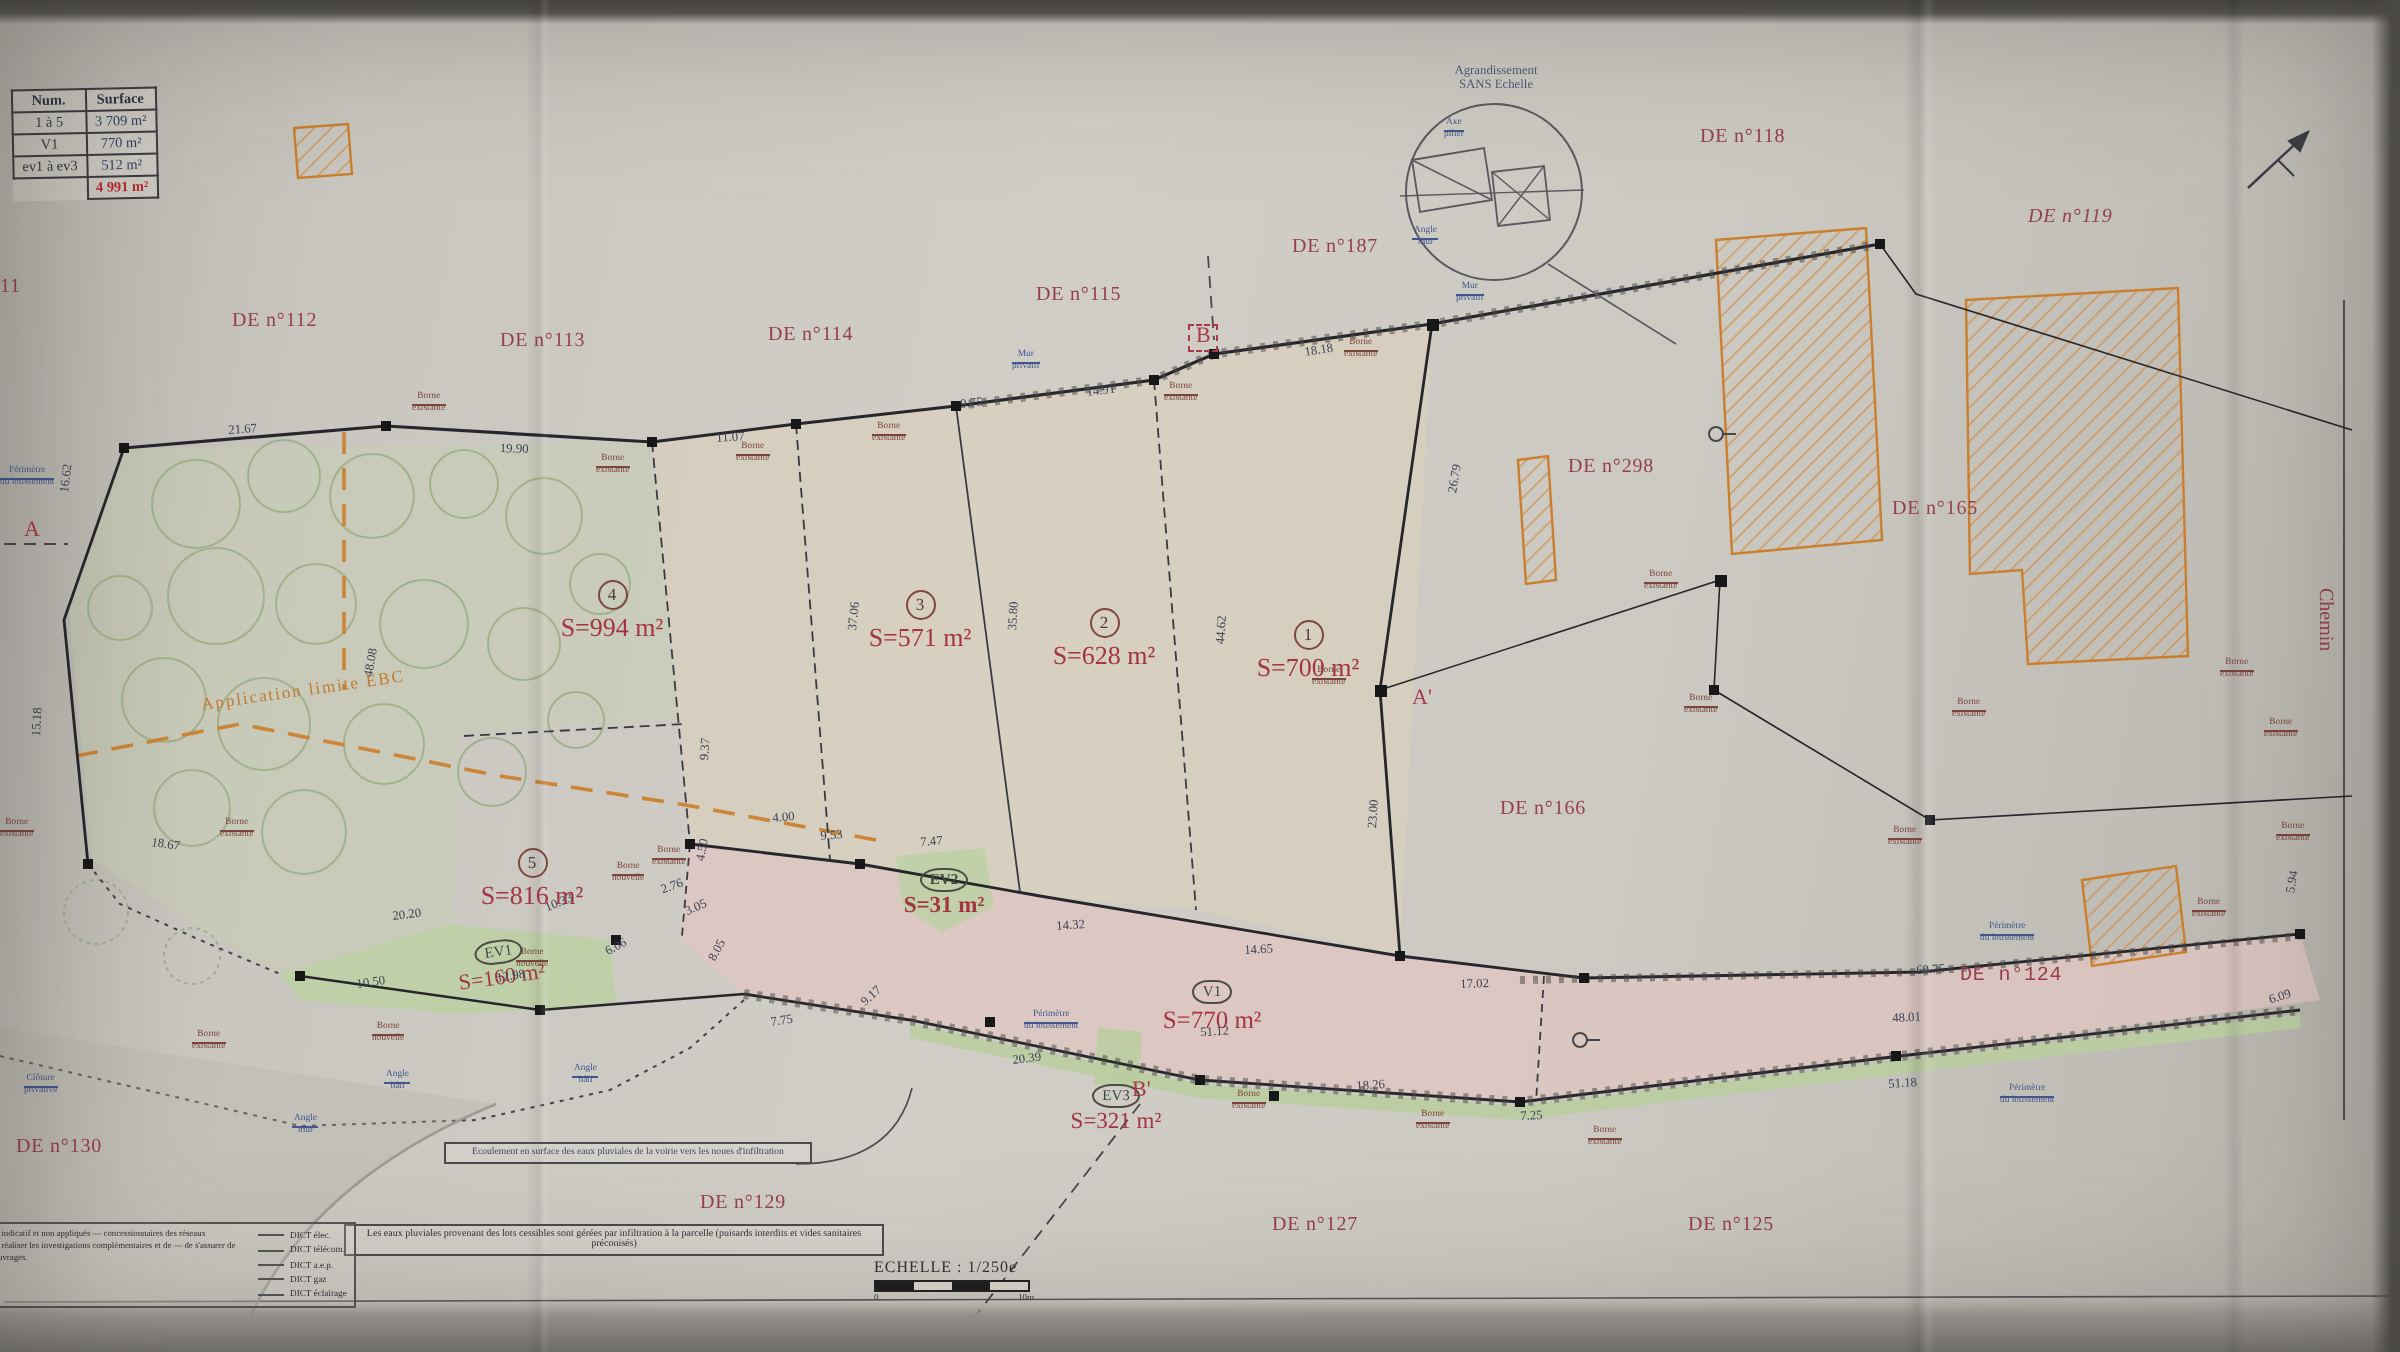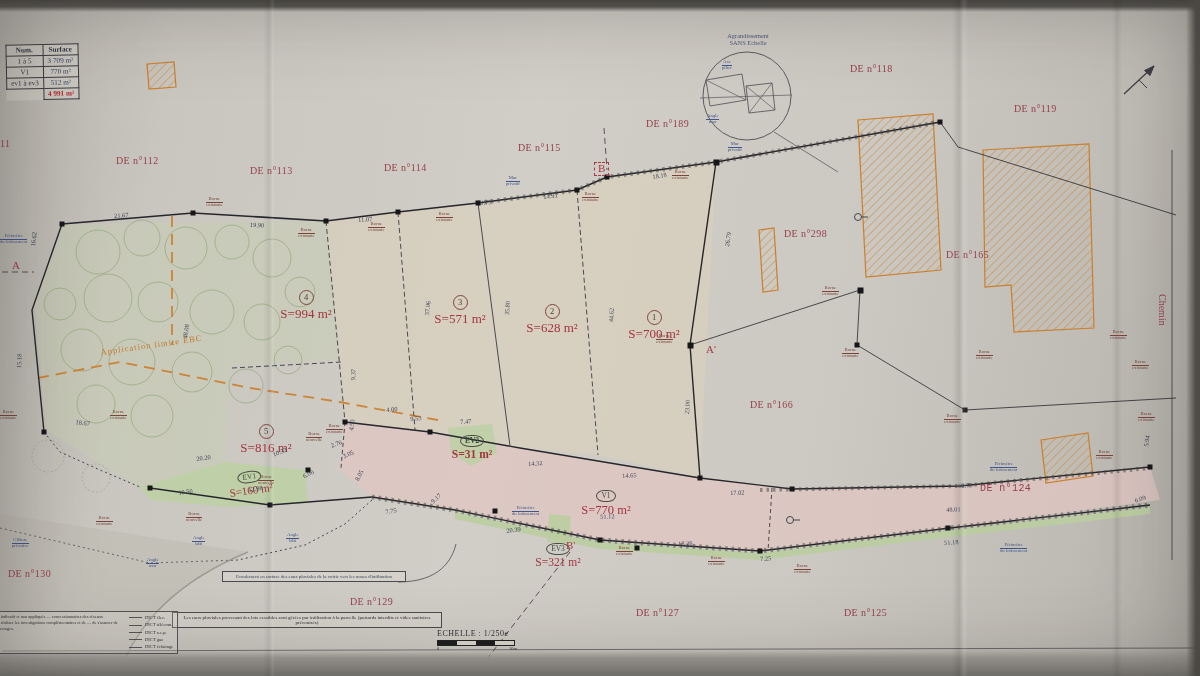--- a/index.html
+++ b/index.html
@@ -297,23 +297,23 @@
     <div class="parcel shape-o" style="left: 520px; top: 541px; font-size: 11.5px; position: absolute;">
       <span class="badge">EV3</span>
       <div class="area">S=321 m²</div>
     </div>
 
   <div class="lbl de" style="left: 0px; top: 139px; position: absolute;">11</div>
     <div class="lbl de" style="left: 116px; top: 156px; position: absolute;">DE n°112</div>
     <div class="lbl de" style="left: 250px; top: 166px; position: absolute;">DE n°113</div>
     <div class="lbl de" style="left: 384px; top: 163px; position: absolute;">DE n°114</div>
     <div class="lbl de" style="left: 518px; top: 143px; position: absolute;">DE n°115</div>
-    <div class="lbl de" style="left: 646px; top: 119px; position: absolute;">DE n°189</div>
+    <div class="lbl de" style="left: 646px; top: 119px; position: absolute;">DE n°187</div>
     <div class="lbl de" style="left: 850px; top: 64px; position: absolute;">DE n°118</div>
-    <div class="lbl de" style="left: 1014px; top: 104px; position: absolute;">DE n°119</div>
+    <div class="lbl de" style="left: 1014px; top: 104px; position: absolute; font-style: italic;">DE n°119</div>
     <div class="lbl de" style="left: 784px; top: 229px; position: absolute;">DE n°298</div>
     <div class="lbl de" style="left: 946px; top: 250px; position: absolute;">DE n°165</div>
     <div class="lbl de" style="left: 750px; top: 400px; position: absolute;">DE n°166</div>
     <div class="lbl de" style="left: 980px; top: 484px; position: absolute; font-family: Liberation Mono, monospace;">DE n°124</div>
     <div class="lbl de" style="left: 844px; top: 608px; position: absolute;">DE n°125</div>
     <div class="lbl de" style="left: 636px; top: 608px; position: absolute;">DE n°127</div>
     <div class="lbl de" style="left: 350px; top: 597px; position: absolute;">DE n°129</div>
     <div class="lbl de" style="left: 8px; top: 569px; position: absolute;">DE n°130</div>
 
   <div class="lbl sect" style="left: 12px; top: 260px; position: absolute;">A</div>

